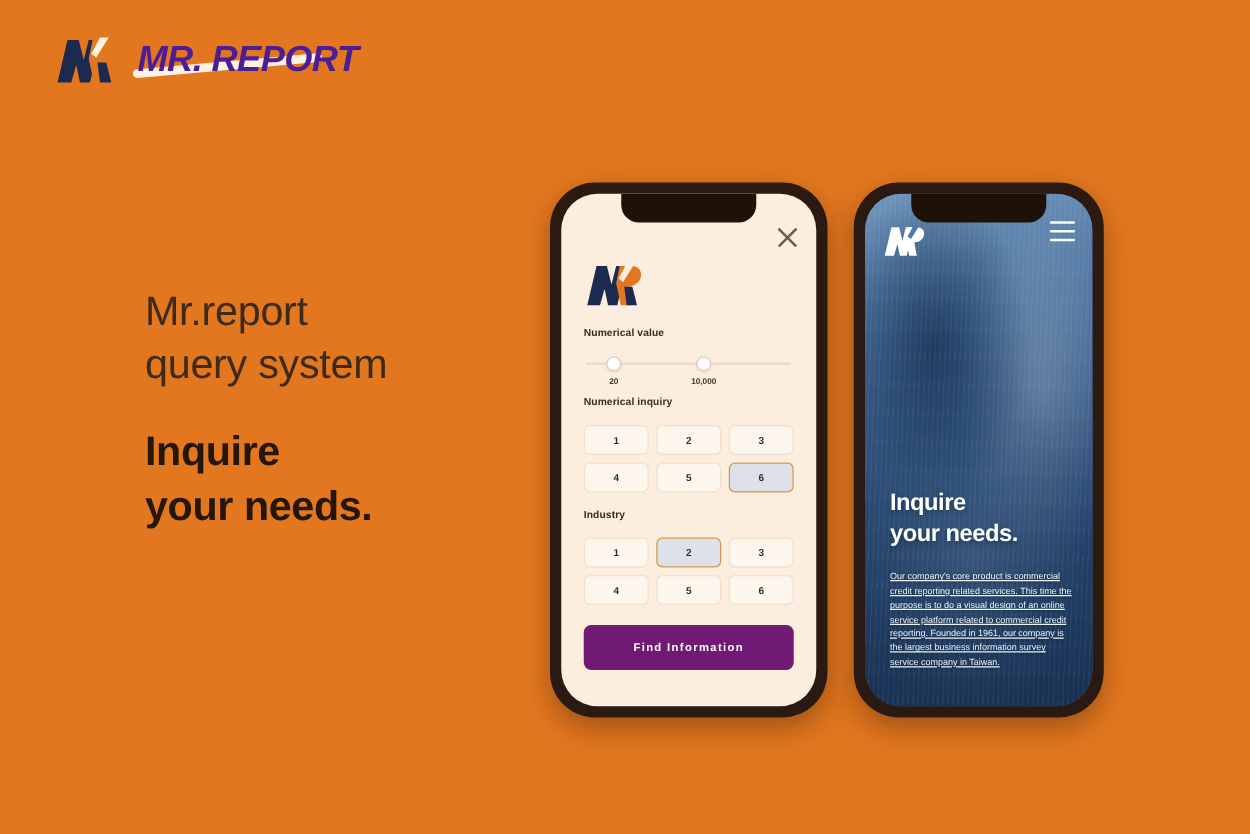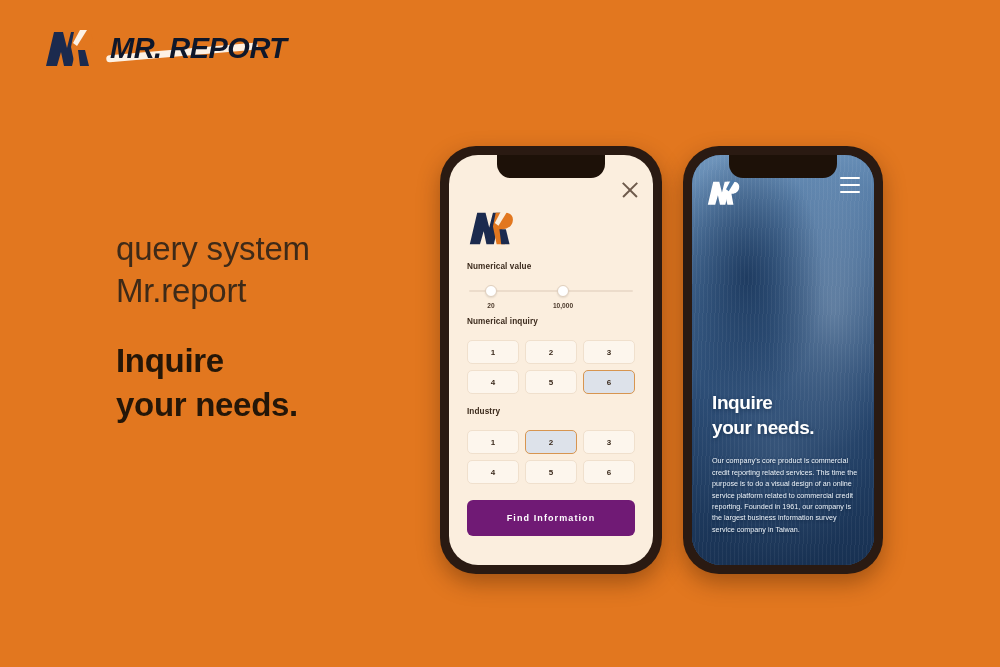--- a/index.html
+++ b/index.html
@@ -22,21 +22,21 @@
     align-items: center;
     gap: 14px;
   }
   .brand-mark { width: 52px; height: 40px; display: block; }
   .brand-word {
     position: relative;
     font-size: 29px;
     font-weight: bold;
     font-style: italic;
     letter-spacing: -0.5px;
-    color: #0f172a;
+    color: #4c1d95;
     line-height: 1;
   }
   .brand-word .swoosh {
     position: absolute;
     left: -4px;
     top: 52%;
     width: 152px;
     height: 7px;
     background: #fdf1e4;
     transform: rotate(-5deg);
@@ -248,42 +248,43 @@
     line-height: 1.32;
     letter-spacing: -0.4px;
     margin-bottom: 15px;
     text-shadow: 0 1px 4px rgba(10,30,55,0.55);
   }
   .hero-para {
     color: #eef4fa;
     font-size: 7.2px;
     line-height: 1.58;
     text-shadow: 0 1px 3px rgba(10,30,55,0.6);
+    text-decoration: underline;
   }
 </style>
 </head>
 <body>
 
 <div class="brand">
   <svg class="brand-mark" viewBox="0 0 52 40">
     <path d="M2 38 L10 4 L19 4 L23 20 L27 4 L36 4 L28 38 L20 38 L17 24 L13 38 Z" fill="#1b2a4e"></path>
     <path d="M30 4 L40 4 C47 4 50 9 48 15 C46 20 41 22 37 22 L40 38 L31 38 L27 19 Z" fill="#e2771f"></path>
     <path d="M34 22 L41 22 L45 38 L36 38 Z" fill="#1b2a4e"></path>
     <path d="M36 2 L43 2 L33 18 L29 15 Z" fill="#fdf1e4"></path>
   </svg>
   <div class="brand-word">
     <span class="wt">MR. REPORT</span>
     <span class="swoosh"></span>
   </div>
 </div>
 
 <div class="headline">
   <div class="light">
+    <div>Mr.report</div>
     <div>query system</div>
-    <div>Mr.report</div>
   </div>
   <div class="bold">
     <div>Inquire</div>
     <div>your needs.</div>
   </div>
 </div>
 
 <div class="phone" id="phone-form">
   <div class="phone-screen">
     <div class="notch"></div>

